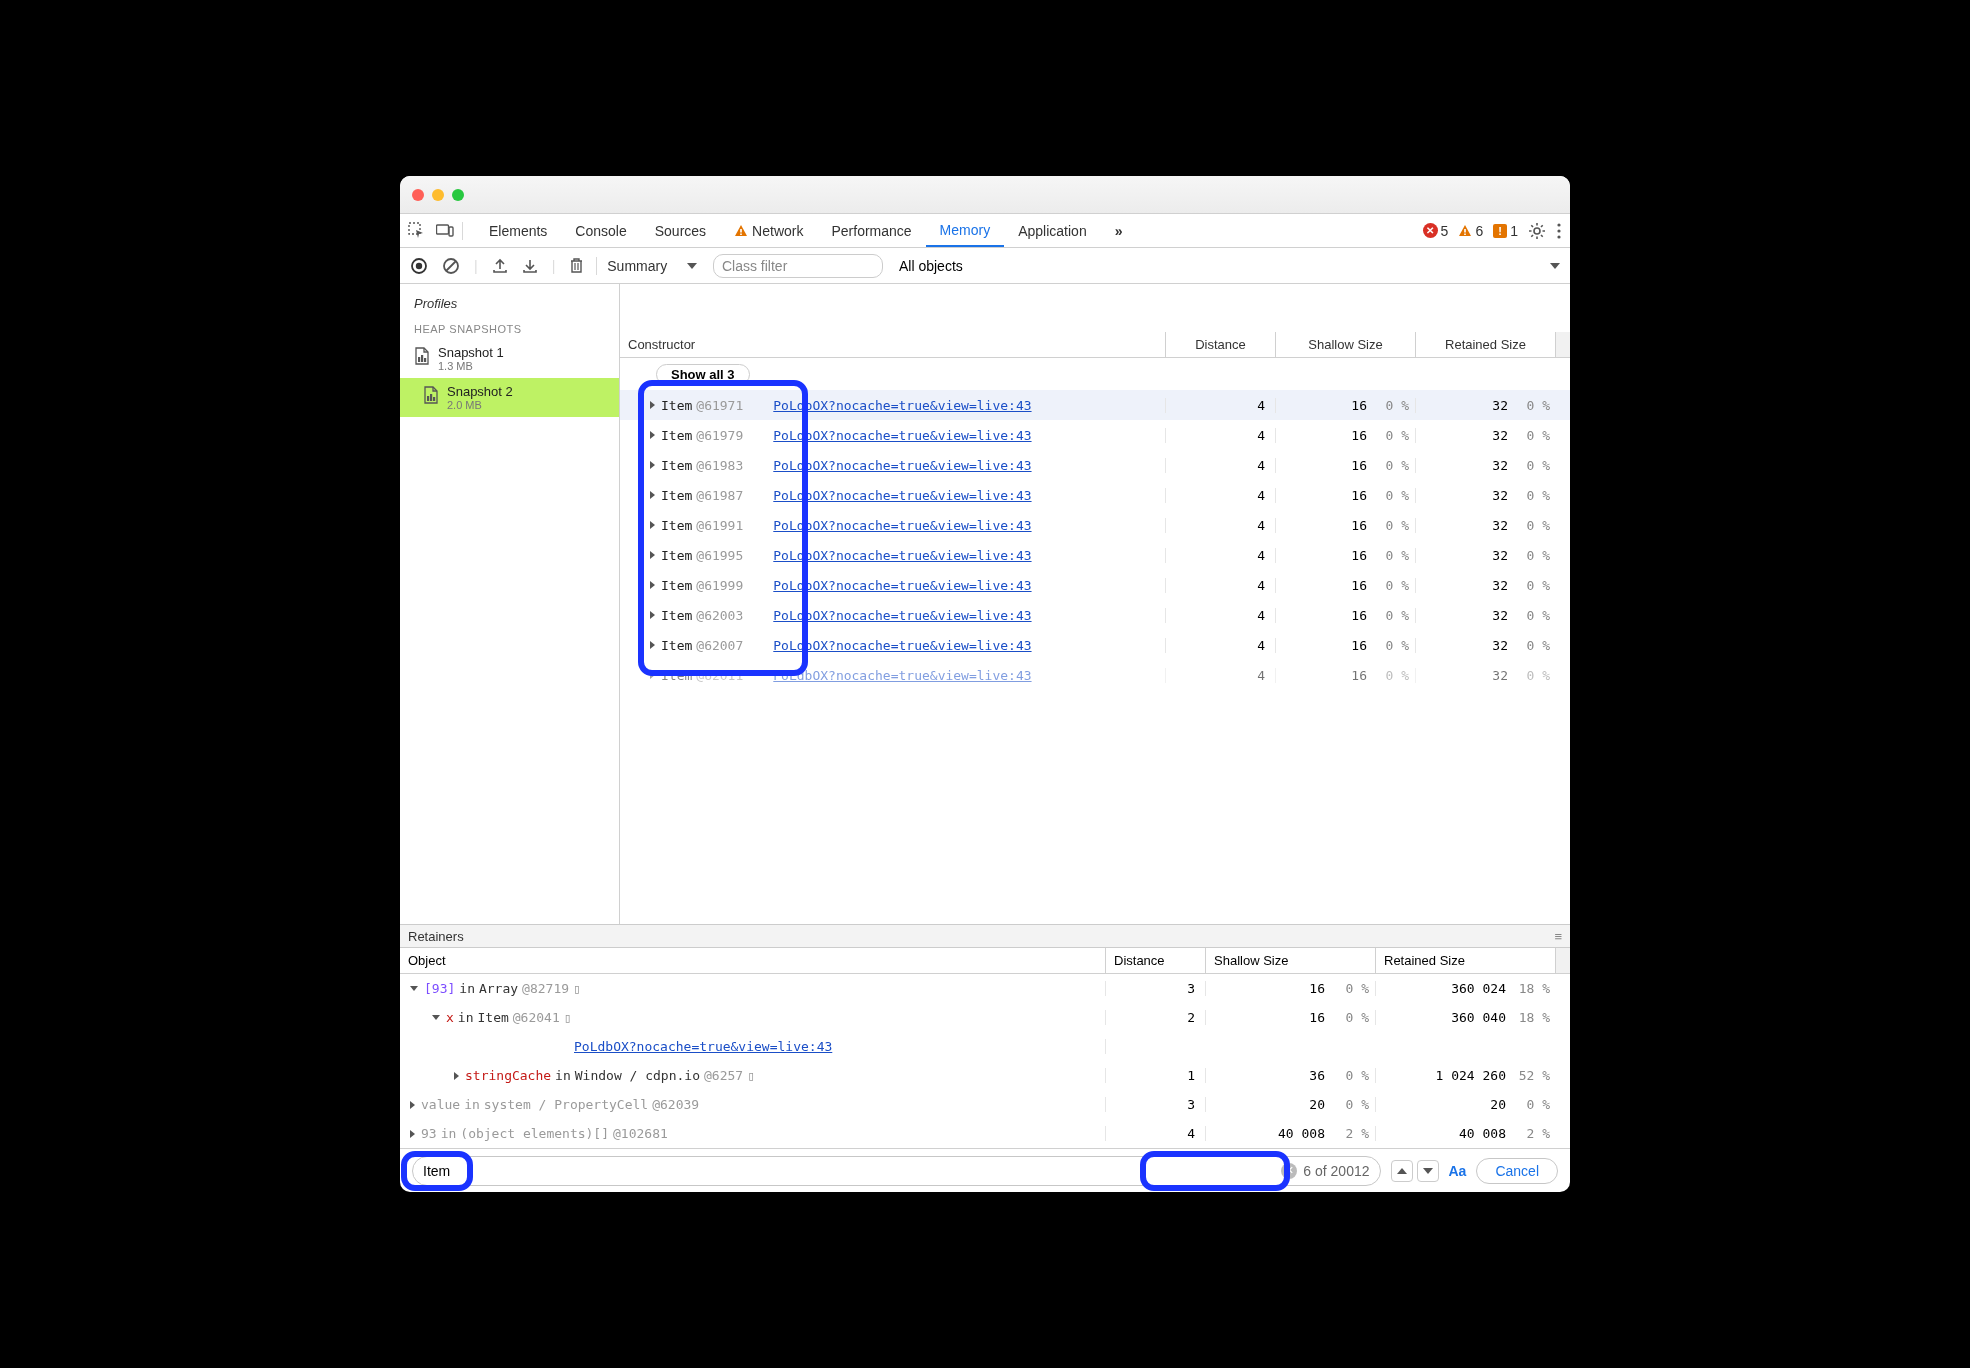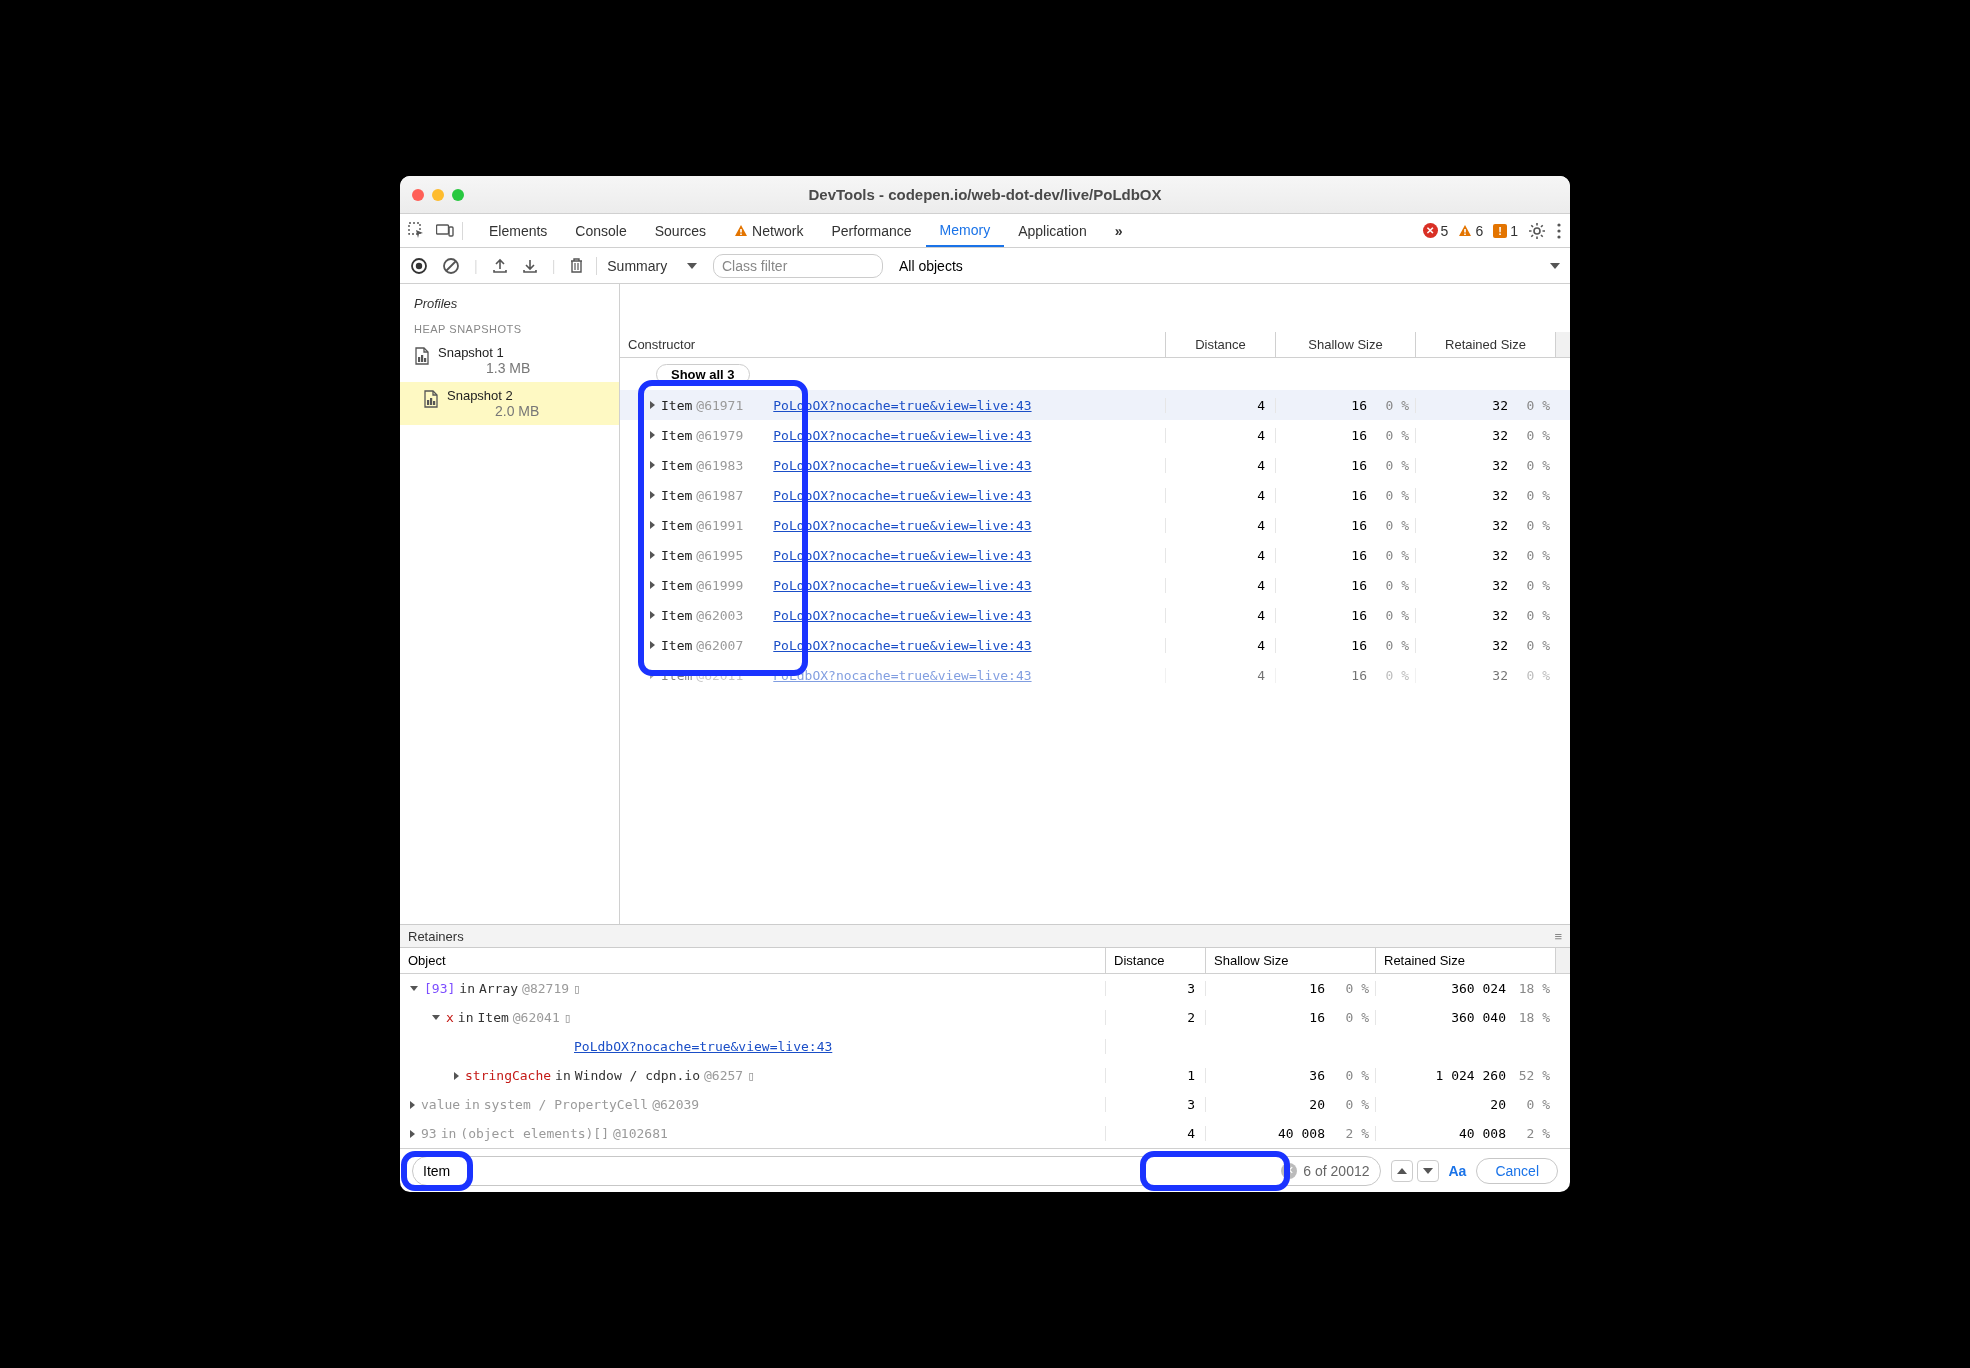--- a/index.html
+++ b/index.html
@@ -41,24 +41,24 @@
   .toolbar .right{flex:1; display:flex; align-items:center; gap:16px;}
   .selbtn{display:flex; align-items:center; gap:6px; color:#333;}
   .classfilter{border:1px solid #ccc; border-radius:10px; padding:3px 8px; width:170px; color:#888;}
   .rspacer{flex:1;}
   
   .main{display:flex; height:640px; overflow:hidden;}
   .sidebar{width:220px; border-right:1px solid #d0d0d0; padding:12px 0 0 0; font-size:13px;}
   .sidebar h4{font-size:13px; font-weight:500; color:#333; padding:0 14px 8px 14px;font-style:italic;}
   .sidebar .sub{color:#888; font-size:11px; letter-spacing:.5px; padding:4px 14px;}
   .snap{display:flex; gap:8px; padding:6px 14px; align-items:flex-start; cursor:pointer;}
-  .snap.sel{background:#fef9c3;padding-left:23px;}
+  .snap.sel{background:#bef264;padding-left:23px;}
   .snap .snapicon{width:16px;height:16px; margin-top:2px;}
   .snap .t{font-size:13px;color:#222;}
-  .snap .sz{font-size:14px;color:#777;margin-left:48px;}
+  .snap .sz{font-size:11px;color:#777;}
   
   .content{flex:1; display:flex; flex-direction:column; position:relative;margin-top:48px;}
   .thead{display:flex; border-bottom:1px solid #d0d0d0; height:26px; align-items:stretch; font-size:13px; color:#333; background:#fff;}
   .thead .col{border-right:1px solid #d0d0d0; display:flex; align-items:center; padding:0 8px;}
   .col-c{flex:1;}
   .col-d{width:110px; justify-content:center;}
   .col-s{width:140px; justify-content:center;}
   .col-r{width:140px; justify-content:center; border-right:none;}
   .scrollbar-gutter{width:14px;background:#f1f1f1;}
   .tbody{flex:1; overflow:hidden; position:relative;}
@@ -129,21 +129,20 @@
 
 <div class="stage">
 <div class="window">
 
   <div class="titlebar">
     <div class="traffic">
       <div class="dot red"></div>
       <div class="dot yellow"></div>
       <div class="dot green"></div>
     </div>
-    <div class="title">DevTools - codepen.io/web-dot-dev/live/PoLdbOX</div>
   </div>
 
   <div class="tabbar">
     <div class="lefticons">
       <span class="icon">
         <svg width="18" height="18" viewBox="0 0 18 18">
               <rect x="1" y="1" width="11" height="11" fill="none" stroke="#555" stroke-width="1.4" stroke-dasharray="2 2"></rect>
               <path d="M8 8 L15 11 L11 12 L10 16 Z" fill="#555"></path>
             </svg>
       </span>

